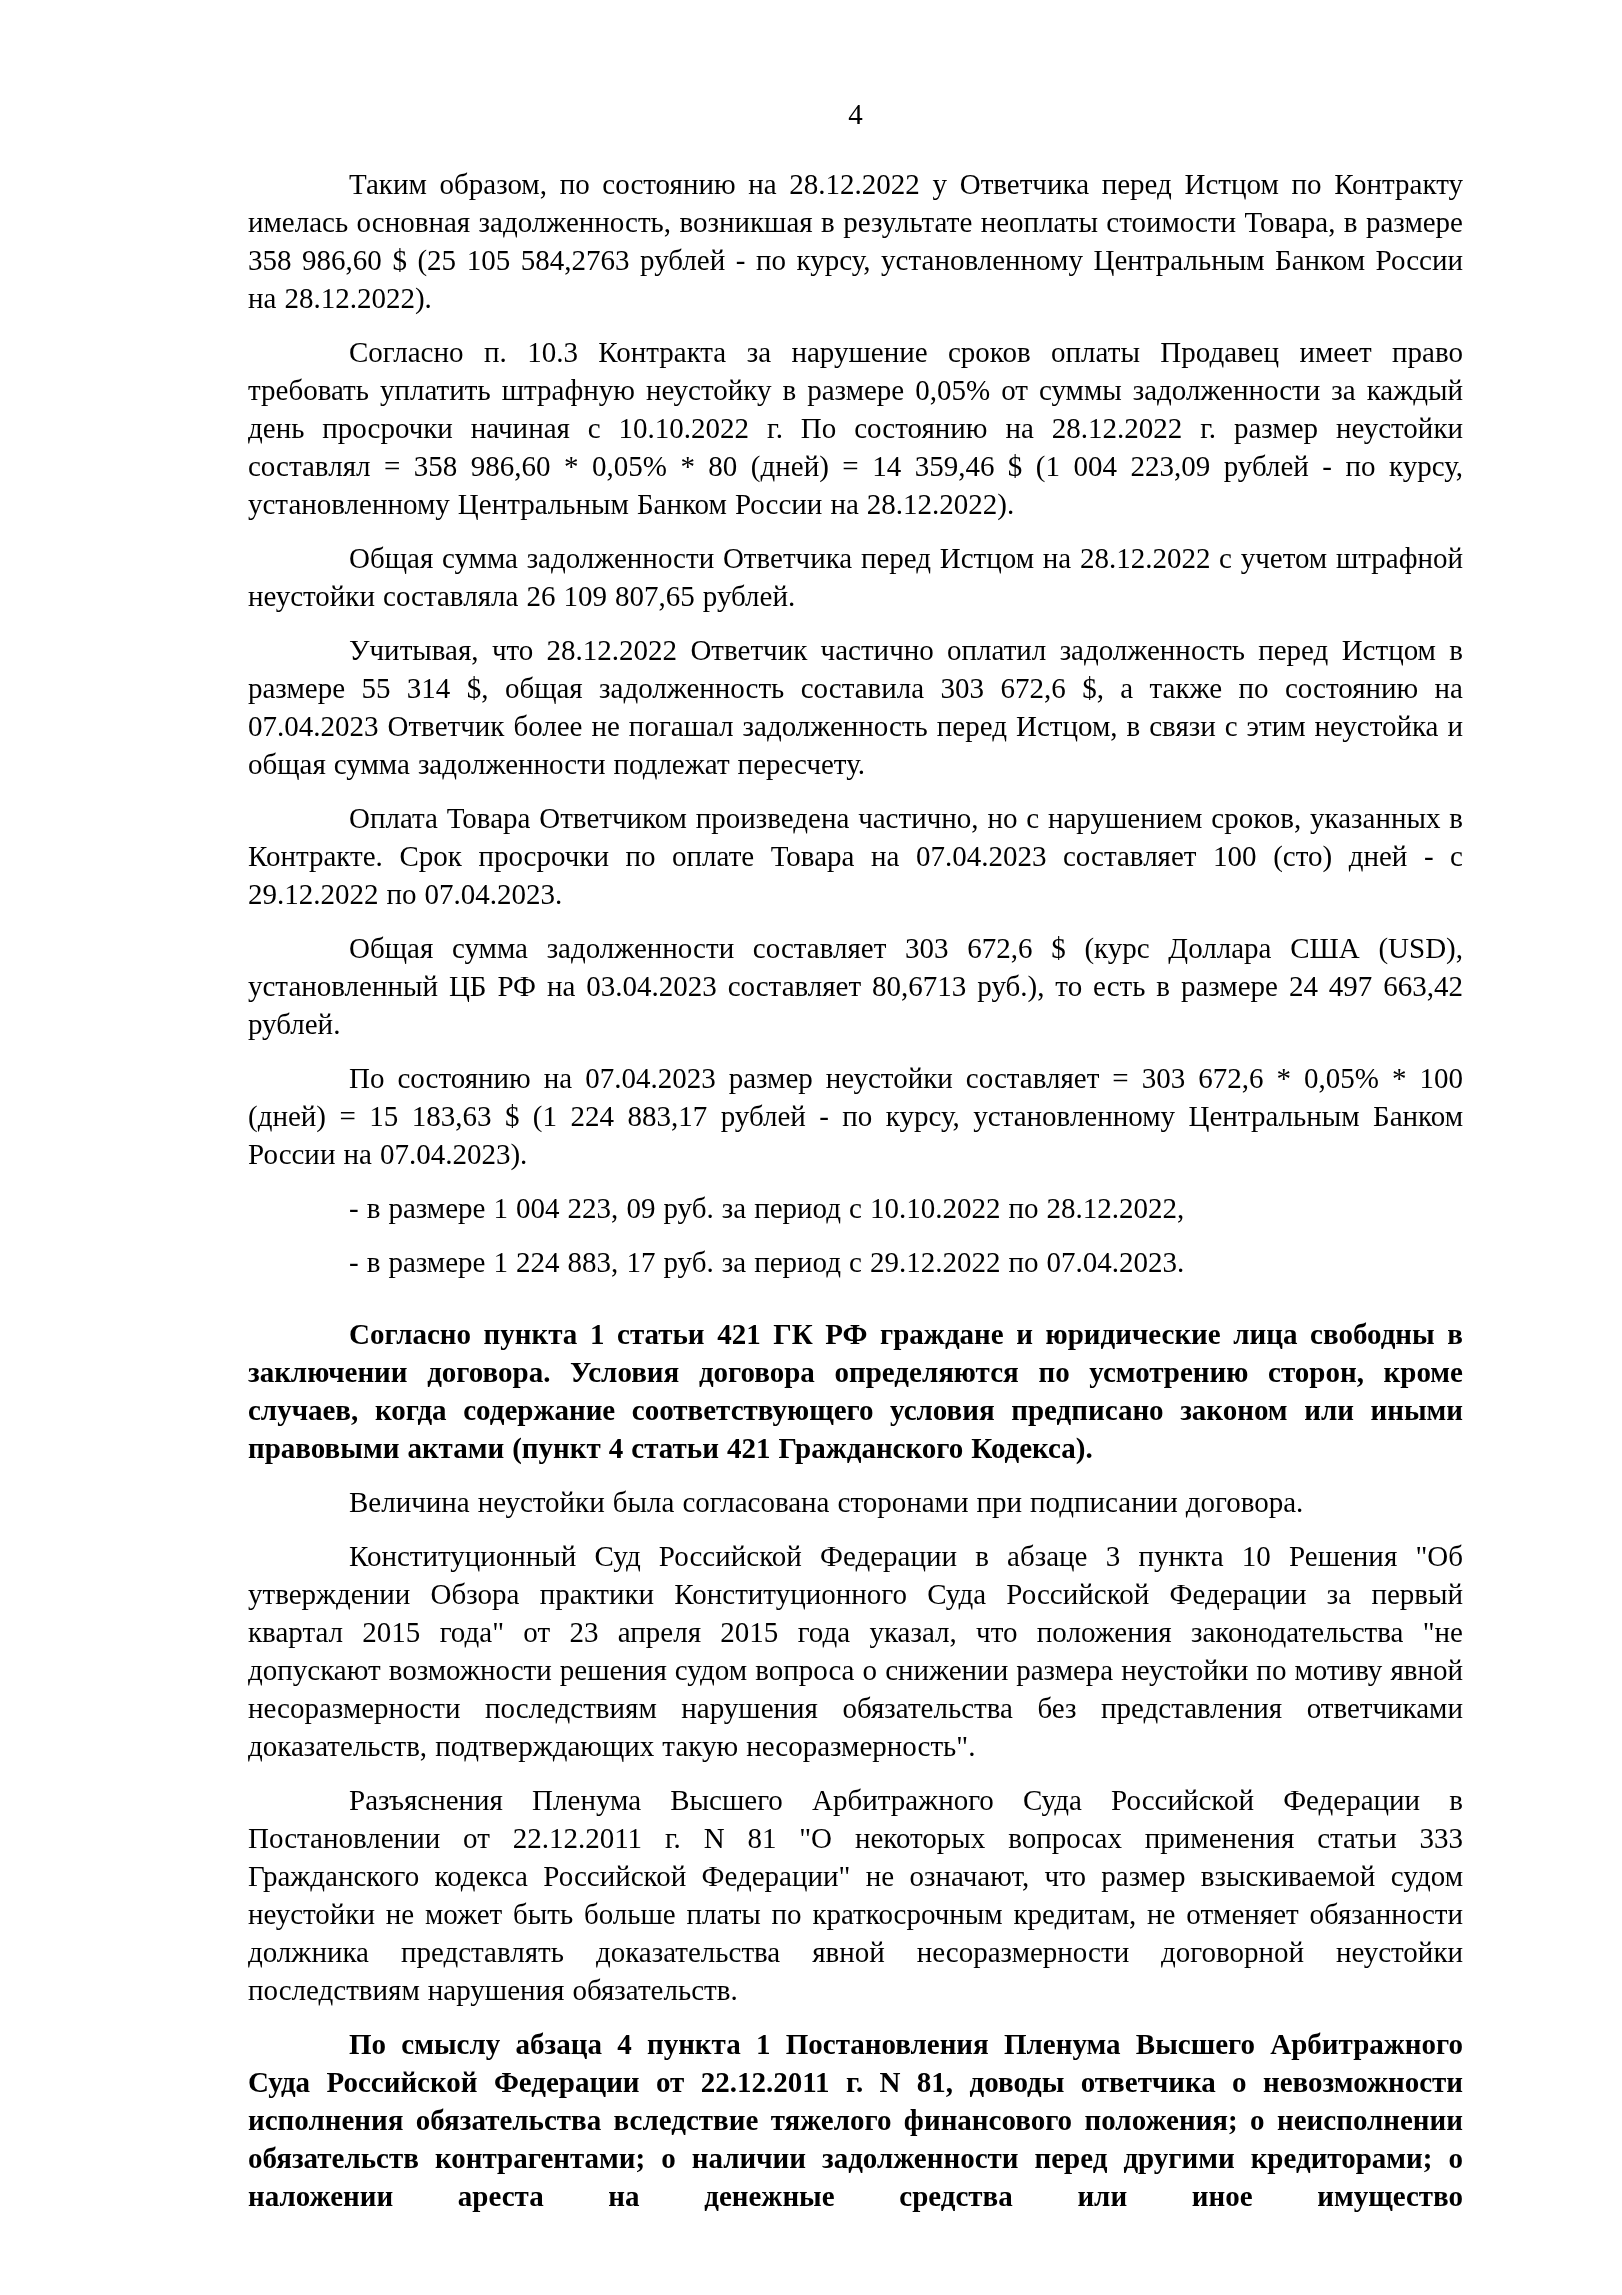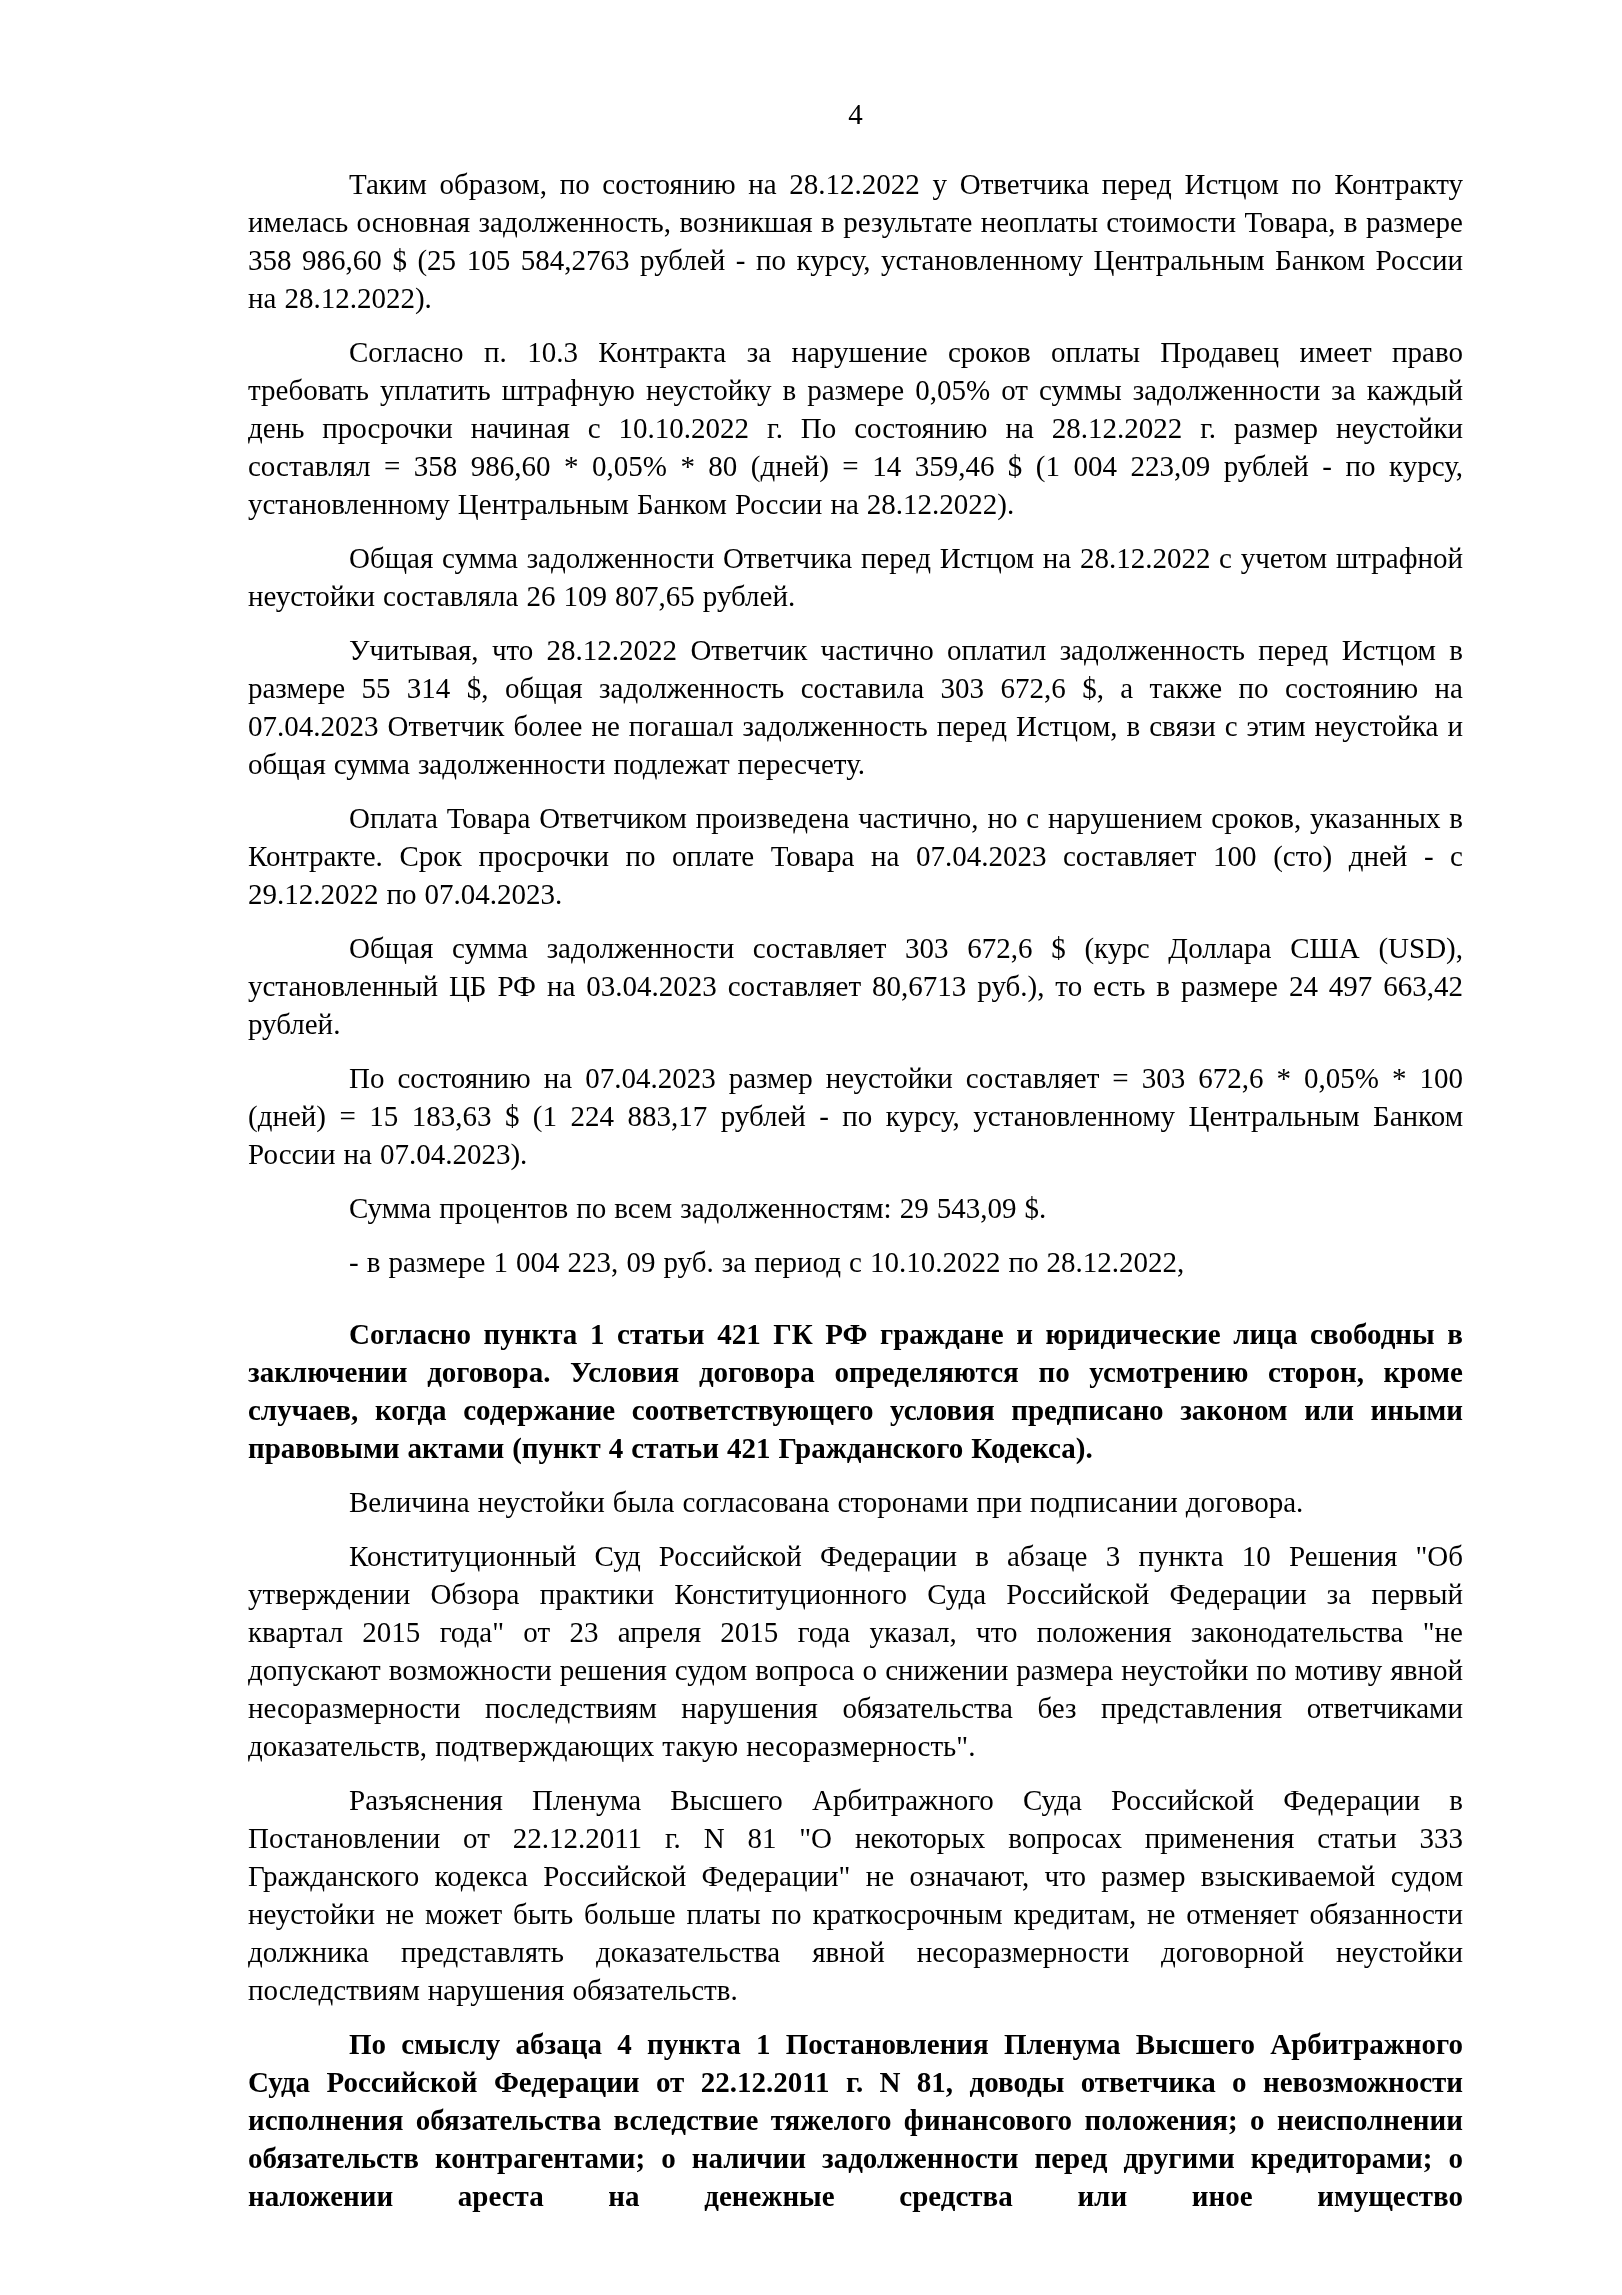--- a/index.html
+++ b/index.html
@@ -54,22 +54,22 @@
   <div class="page-number">4</div>
 
   <div class="body-text">
     <p class="para">Таким образом, по состоянию на 28.12.2022 у Ответчика перед Истцом по Контракту имелась основная задолженность, возникшая в результате неоплаты стоимости Товара, в размере 358 986,60 $ (25 105 584,2763 рублей - по курсу, установленному Центральным Банком России на 28.12.2022).</p>
     <p class="para">Согласно п. 10.3 Контракта за нарушение сроков оплаты Продавец имеет право требовать уплатить штрафную неустойку в размере 0,05% от суммы задолженности за каждый день просрочки начиная с 10.10.2022 г. По состоянию на 28.12.2022 г. размер неустойки составлял = 358 986,60 * 0,05% * 80 (дней) = 14 359,46 $ (1 004 223,09 рублей - по курсу, установленному Центральным Банком России на 28.12.2022).</p>
     <p class="para">Общая сумма задолженности Ответчика перед Истцом на 28.12.2022 с учетом штрафной неустойки составляла 26 109 807,65 рублей.</p>
     <p class="para">Учитывая, что 28.12.2022 Ответчик частично оплатил задолженность перед Истцом в размере 55 314 $, общая задолженность составила 303 672,6 $, а также по состоянию на 07.04.2023 Ответчик более не погашал задолженность перед Истцом, в связи с этим неустойка и общая сумма задолженности подлежат пересчету.</p>
     <p class="para">Оплата Товара Ответчиком произведена частично, но с нарушением сроков, указанных в Контракте. Срок просрочки по оплате Товара на 07.04.2023 составляет 100 (сто) дней - с 29.12.2022 по 07.04.2023.</p>
     <p class="para">Общая сумма задолженности составляет 303 672,6 $ (курс Доллара США (USD), установленный ЦБ РФ на 03.04.2023 составляет 80,6713 руб.), то есть в размере 24 497 663,42 рублей.</p>
     <p class="para">По состоянию на 07.04.2023 размер неустойки составляет = 303 672,6 * 0,05% * 100 (дней) = 15 183,63 $ (1 224 883,17 рублей - по курсу, установленному Центральным Банком России на 07.04.2023).</p>
-    <p class="line">Сумма процентов по всем задолженностям: 29 543,09 $.</p>
     <p class="line">- в размере 1 004 223, 09 руб. за период с 10.10.2022 по 28.12.2022,</p>
+    <p class="line">- в размере 1 224 883, 17 руб. за период с 29.12.2022 по 07.04.2023.</p>
     <p class="para gap-top">Согласно пункта 1 статьи 421 ГК РФ граждане и юридические лица свободны в заключении договора. Условия договора определяются по усмотрению сторон, кроме случаев, когда содержание соответствующего условия предписано законом или иными правовыми актами (пункт 4 статьи 421 Гражданского Кодекса).</p>
     <p class="line">Величина неустойки была согласована сторонами при подписании договора.</p>
     <p class="para">Конституционный Суд Российской Федерации в абзаце 3 пункта 10 Решения "Об утверждении Обзора практики Конституционного Суда Российской Федерации за первый квартал 2015 года" от 23 апреля 2015 года указал, что положения законодательства "не допускают возможности решения судом вопроса о снижении размера неустойки по мотиву явной несоразмерности последствиям нарушения обязательства без представления ответчиками доказательств, подтверждающих такую несоразмерность".</p>
     <p class="para">Разъяснения Пленума Высшего Арбитражного Суда Российской Федерации в Постановлении от 22.12.2011 г. N 81 "О некоторых вопросах применения статьи 333 Гражданского кодекса Российской Федерации" не означают, что размер взыскиваемой судом неустойки не может быть больше платы по краткосрочным кредитам, не отменяет обязанности должника представлять доказательства явной несоразмерности договорной неустойки последствиям нарушения обязательств.</p>
     <p class="para last-justify">По смыслу абзаца 4 пункта 1 Постановления Пленума Высшего Арбитражного Суда Российской Федерации от 22.12.2011 г. N 81, доводы ответчика о невозможности исполнения обязательства вследствие тяжелого финансового положения; о неисполнении обязательств контрагентами; о наличии задолженности перед другими кредиторами; о наложении ареста на денежные средства или иное имущество</p>
   </div>
 
 </div>
 
 

